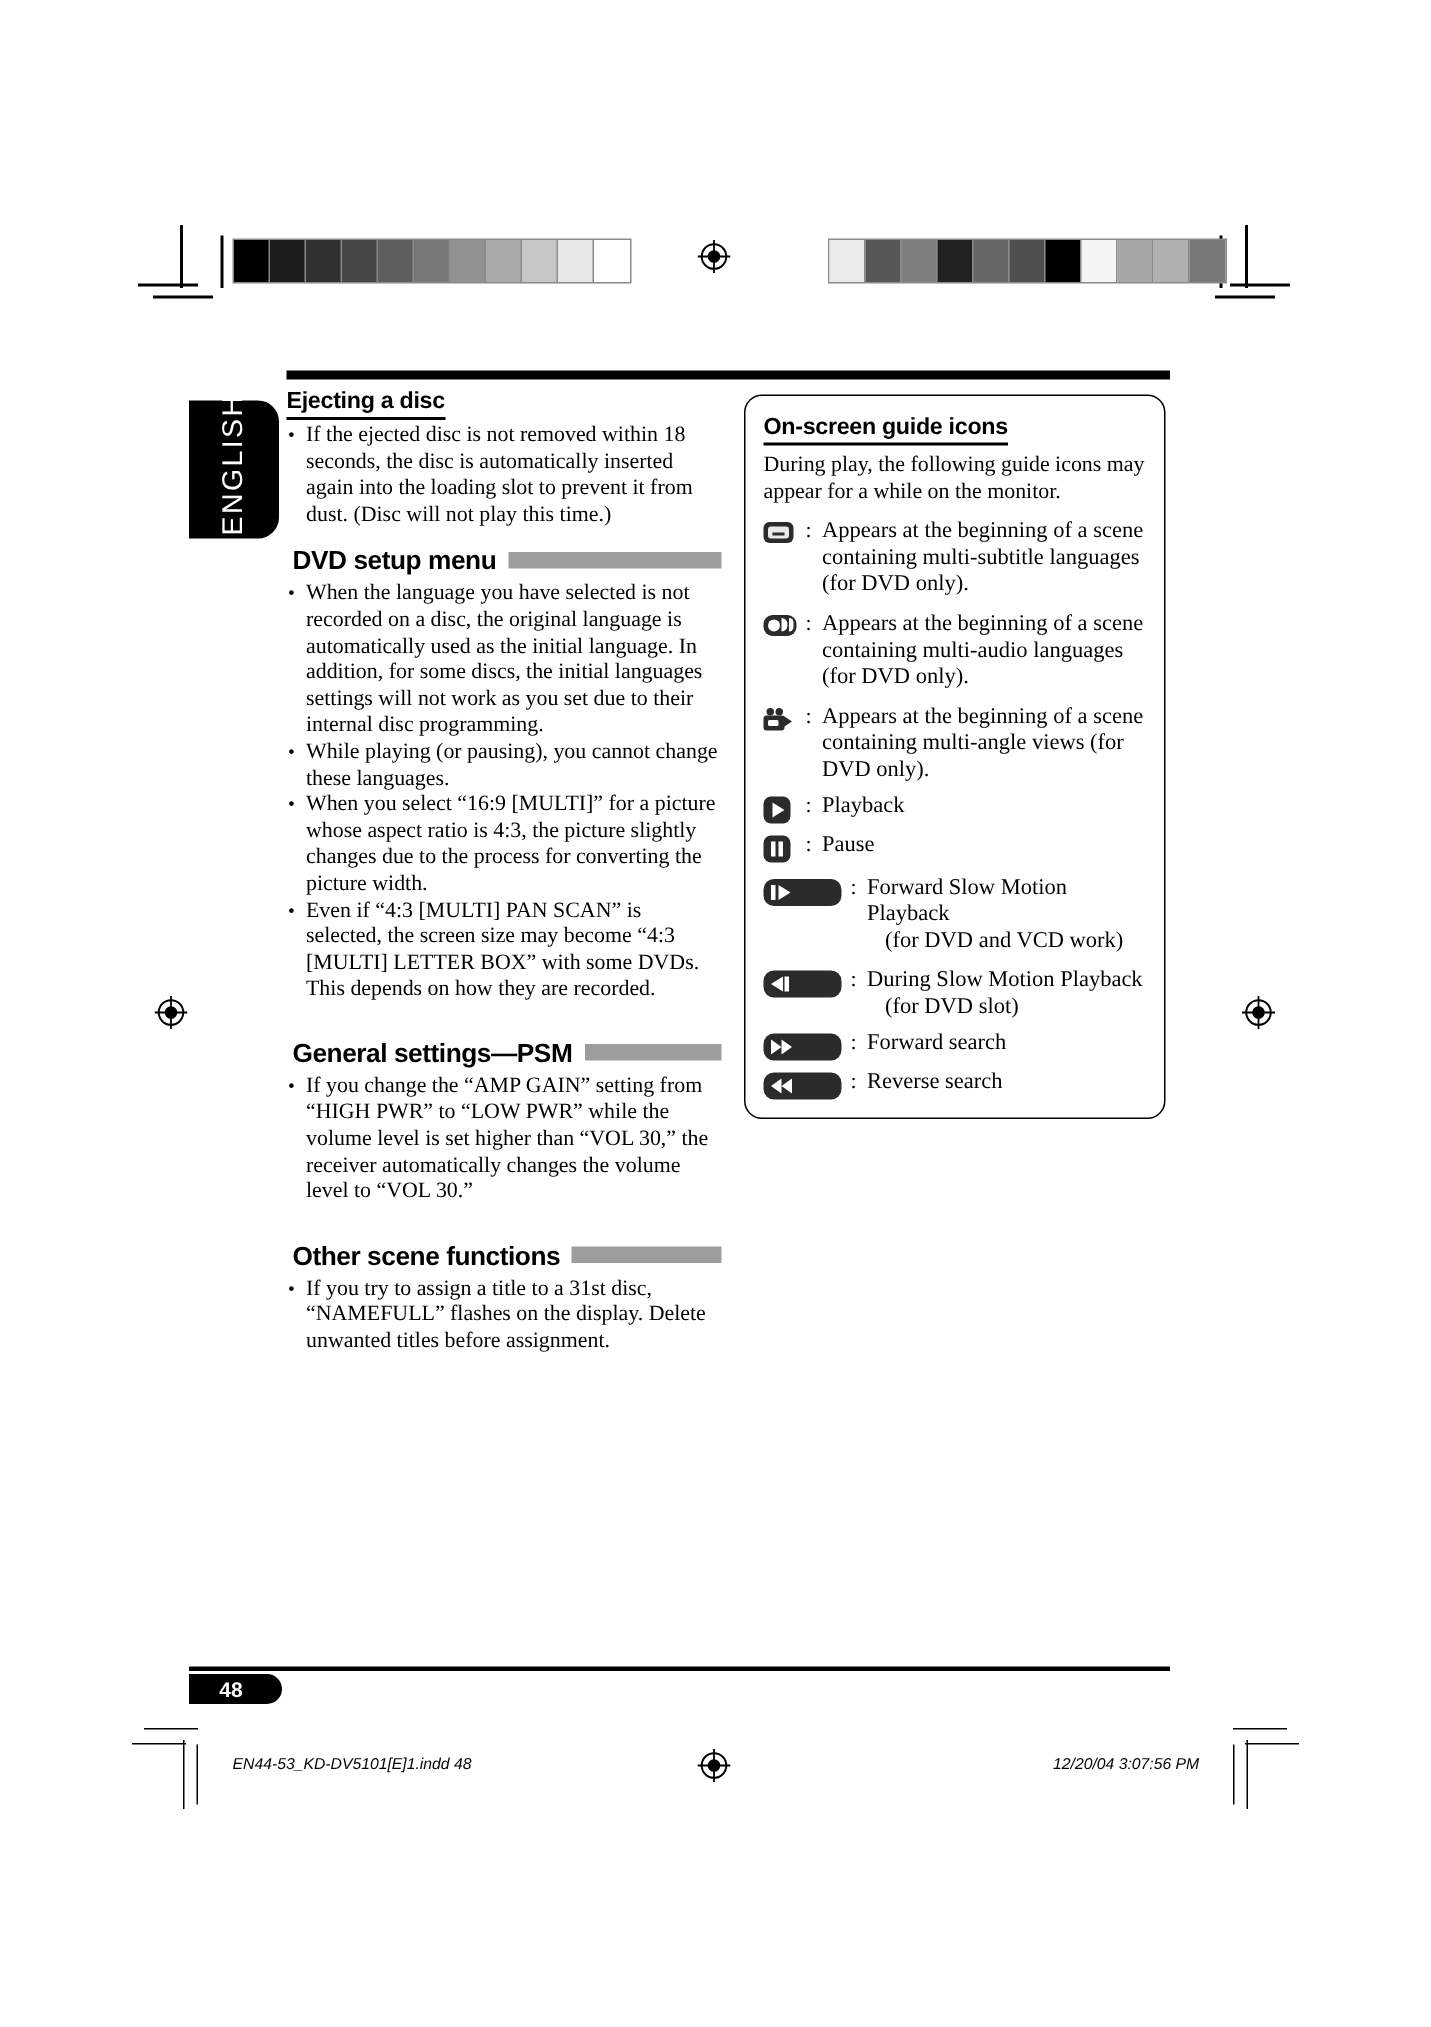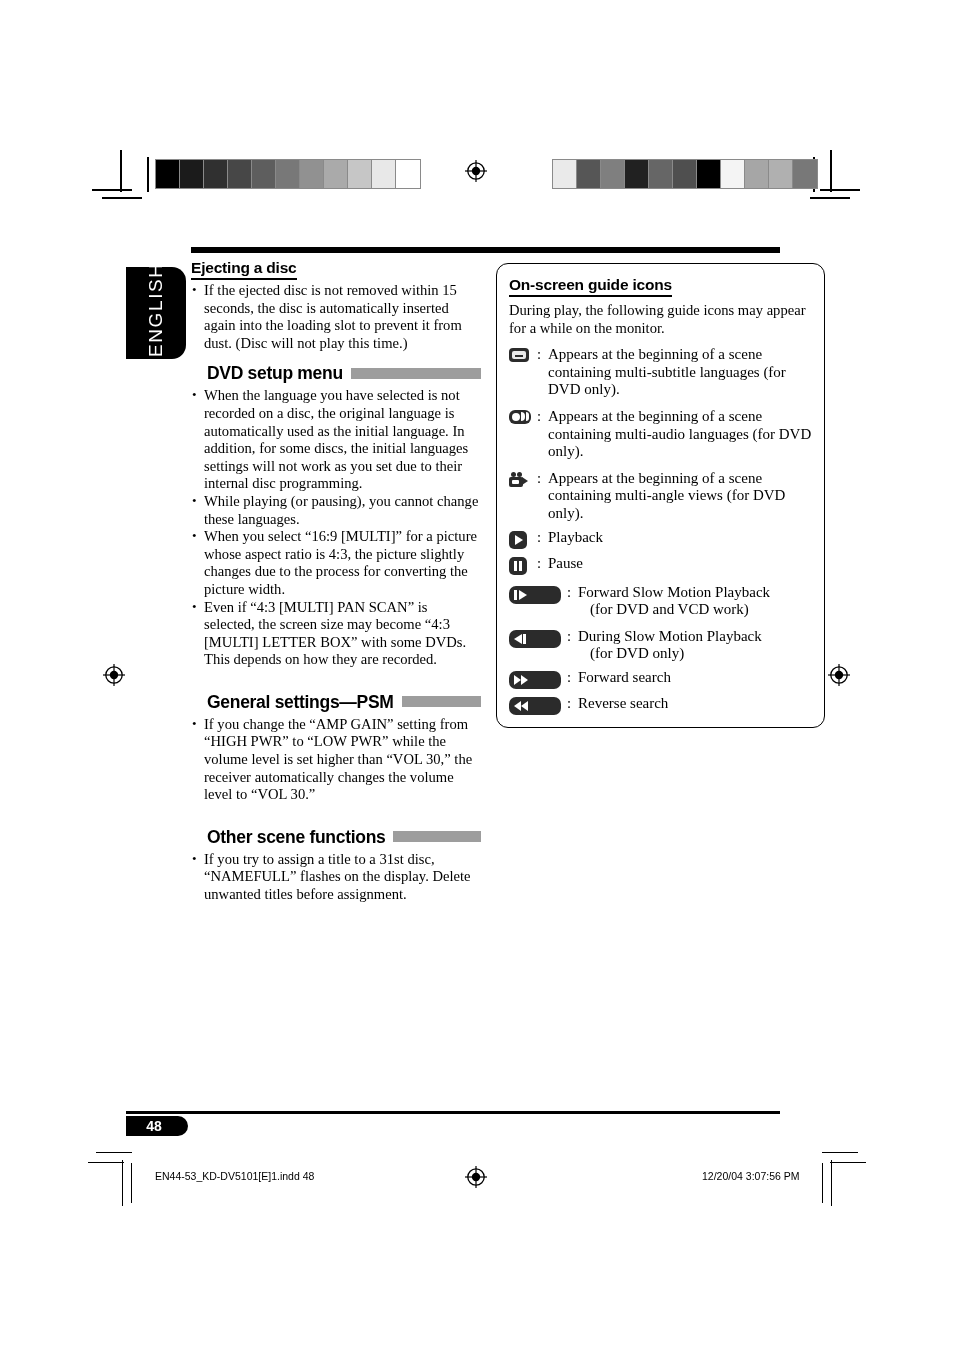--- a/index.html
+++ b/index.html
@@ -50,21 +50,21 @@
   }
 
   
   .col-left{position:absolute;left:191px;top:258px;width:290px;}
   .col-right{position:absolute;left:496px;top:263px;width:281px;}
 
   h2.sec{
     font-family:"Liberation Sans", sans-serif;
     font-weight:bold;
     font-size:17.5px;
-    margin:0 0 3px 16px;
+    margin:0 0 3px 4px;
     padding:0;
     display:flex;
     align-items:center;
     letter-spacing:-0.3px;
     line-height:22px;
   }
   h2.sec .txt{white-space:nowrap;}
   h2.sec .bar{
     flex:1 1 auto;
     height:11px;
@@ -101,21 +101,21 @@
   ul.bul > li .cont{display:block;}
   .gap{height:10px;}
   .gap-lg{height:22px;}
 
   
   .guidebox{
     border:1.6px solid #000;
     border-radius:12px;
     padding:11px 12px 12px 12px;
     box-sizing:border-box;
-    width:329px;
+    width:281px;
   }
   .guidebox p.intro{
     margin:3px 0 0 0;
     font-size:14.6px;
     line-height:17.6px;
   }
   .iconlist{margin:0;padding:0;list-style:none;}
   .iconrow{
     display:flex;
     align-items:flex-start;
@@ -189,20 +189,21 @@
     font-size:14px;font-weight:bold;
     display:flex;align-items:center;justify-content:center;
     padding-right:6px;box-sizing:border-box;
   }
   .footmeta{
     position:absolute;
     font-family:"Liberation Sans", sans-serif;
     font-size:10.5px;
     color:#000;
     white-space:nowrap;
+    font-style:italic;
   }
   .vrule{position:absolute;background:#000;width:1px;}
   .hrule{position:absolute;background:#000;height:1px;}
 </style>
 </head>
 <body>
 
 <div class="page">
 
   <div class="cropmark" style="left:120px;top:150px;width:1.5px;height:42px;"></div>
@@ -280,21 +281,21 @@
   <div class="lang-tab">
     <span>ENGLISH</span>
   </div>
 
   <div class="col-left">
 
     
     <h2 class="sub">Ejecting a disc</h2>
     <ul class="bul">
       <li>
-          <span class="cont">If the ejected disc is not removed within 15 seconds, the disc is automatically inserted again into the loading slot to prevent it from dust. (Disc will not play this time.)</span>
+          <span class="cont">If the ejected disc is not removed within 18 seconds, the disc is automatically inserted again into the loading slot to prevent it from dust. (Disc will not play this time.)</span>
         </li>
     </ul>
 
     <div class="gap"></div>
 
     
     <h2 class="sec">
       <span class="txt">DVD setup menu</span>
       <span class="bar"></span>
     </h2>
@@ -423,21 +424,21 @@
           <li class="iconrow wide">
             <span class="icw">
               <div class="ic ic-wide">
                 <span class="tri-l"></span>
                 <span class="bar2"></span>
               </div>
             </span>
             <span class="colon">:</span>
             <span class="desc">
               <span class="ind">During Slow Motion Playback</span>
-              <span class="ind" style="padding-left: 12px;">(for DVD only)</span>
+              <span class="ind" style="padding-left: 12px;">(for DVD slot)</span>
             </span>
           </li>
           <li class="iconrow wide tight">
             <span class="icw">
               <div class="ic ic-wide">
                 <span class="ff1"></span>
                 <span class="ff2"></span>
               </div>
             </span>
             <span class="colon">:</span>

